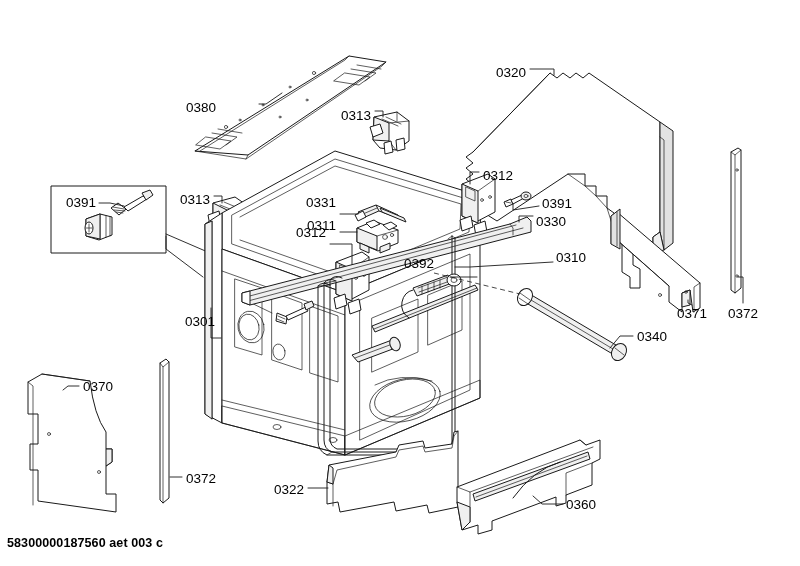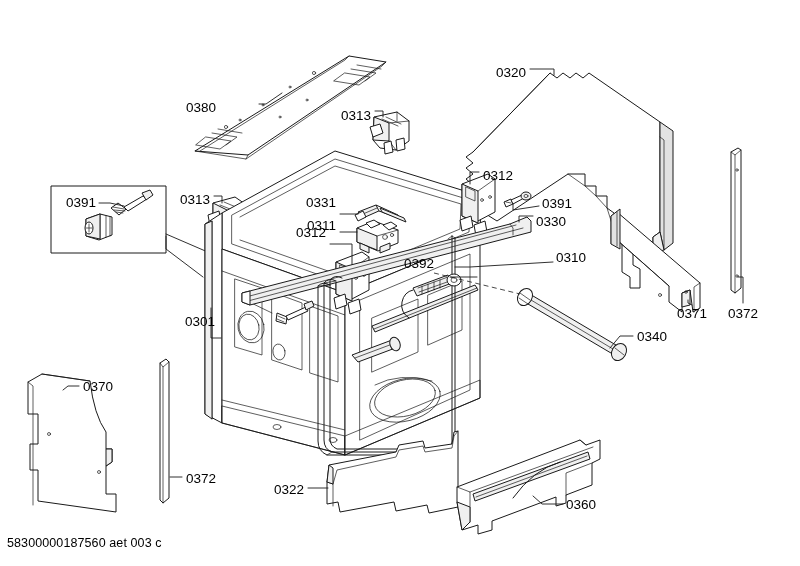--- a/index.html
+++ b/index.html
@@ -31,20 +31,21 @@
     fill: #000000;
   }
   .cap {
     position: absolute;
     left: 7px;
     top: 536px;
     font-size: 12.5px;
     color: #000;
     letter-spacing: 0.1px;
     white-space: nowrap;
+    font-weight: bold;
   }
 </style>
 </head>
 <body>
 
 <div id="page">
 
   <svg id="drawing" viewBox="0 0 800 566">
     <defs>
       <style>

